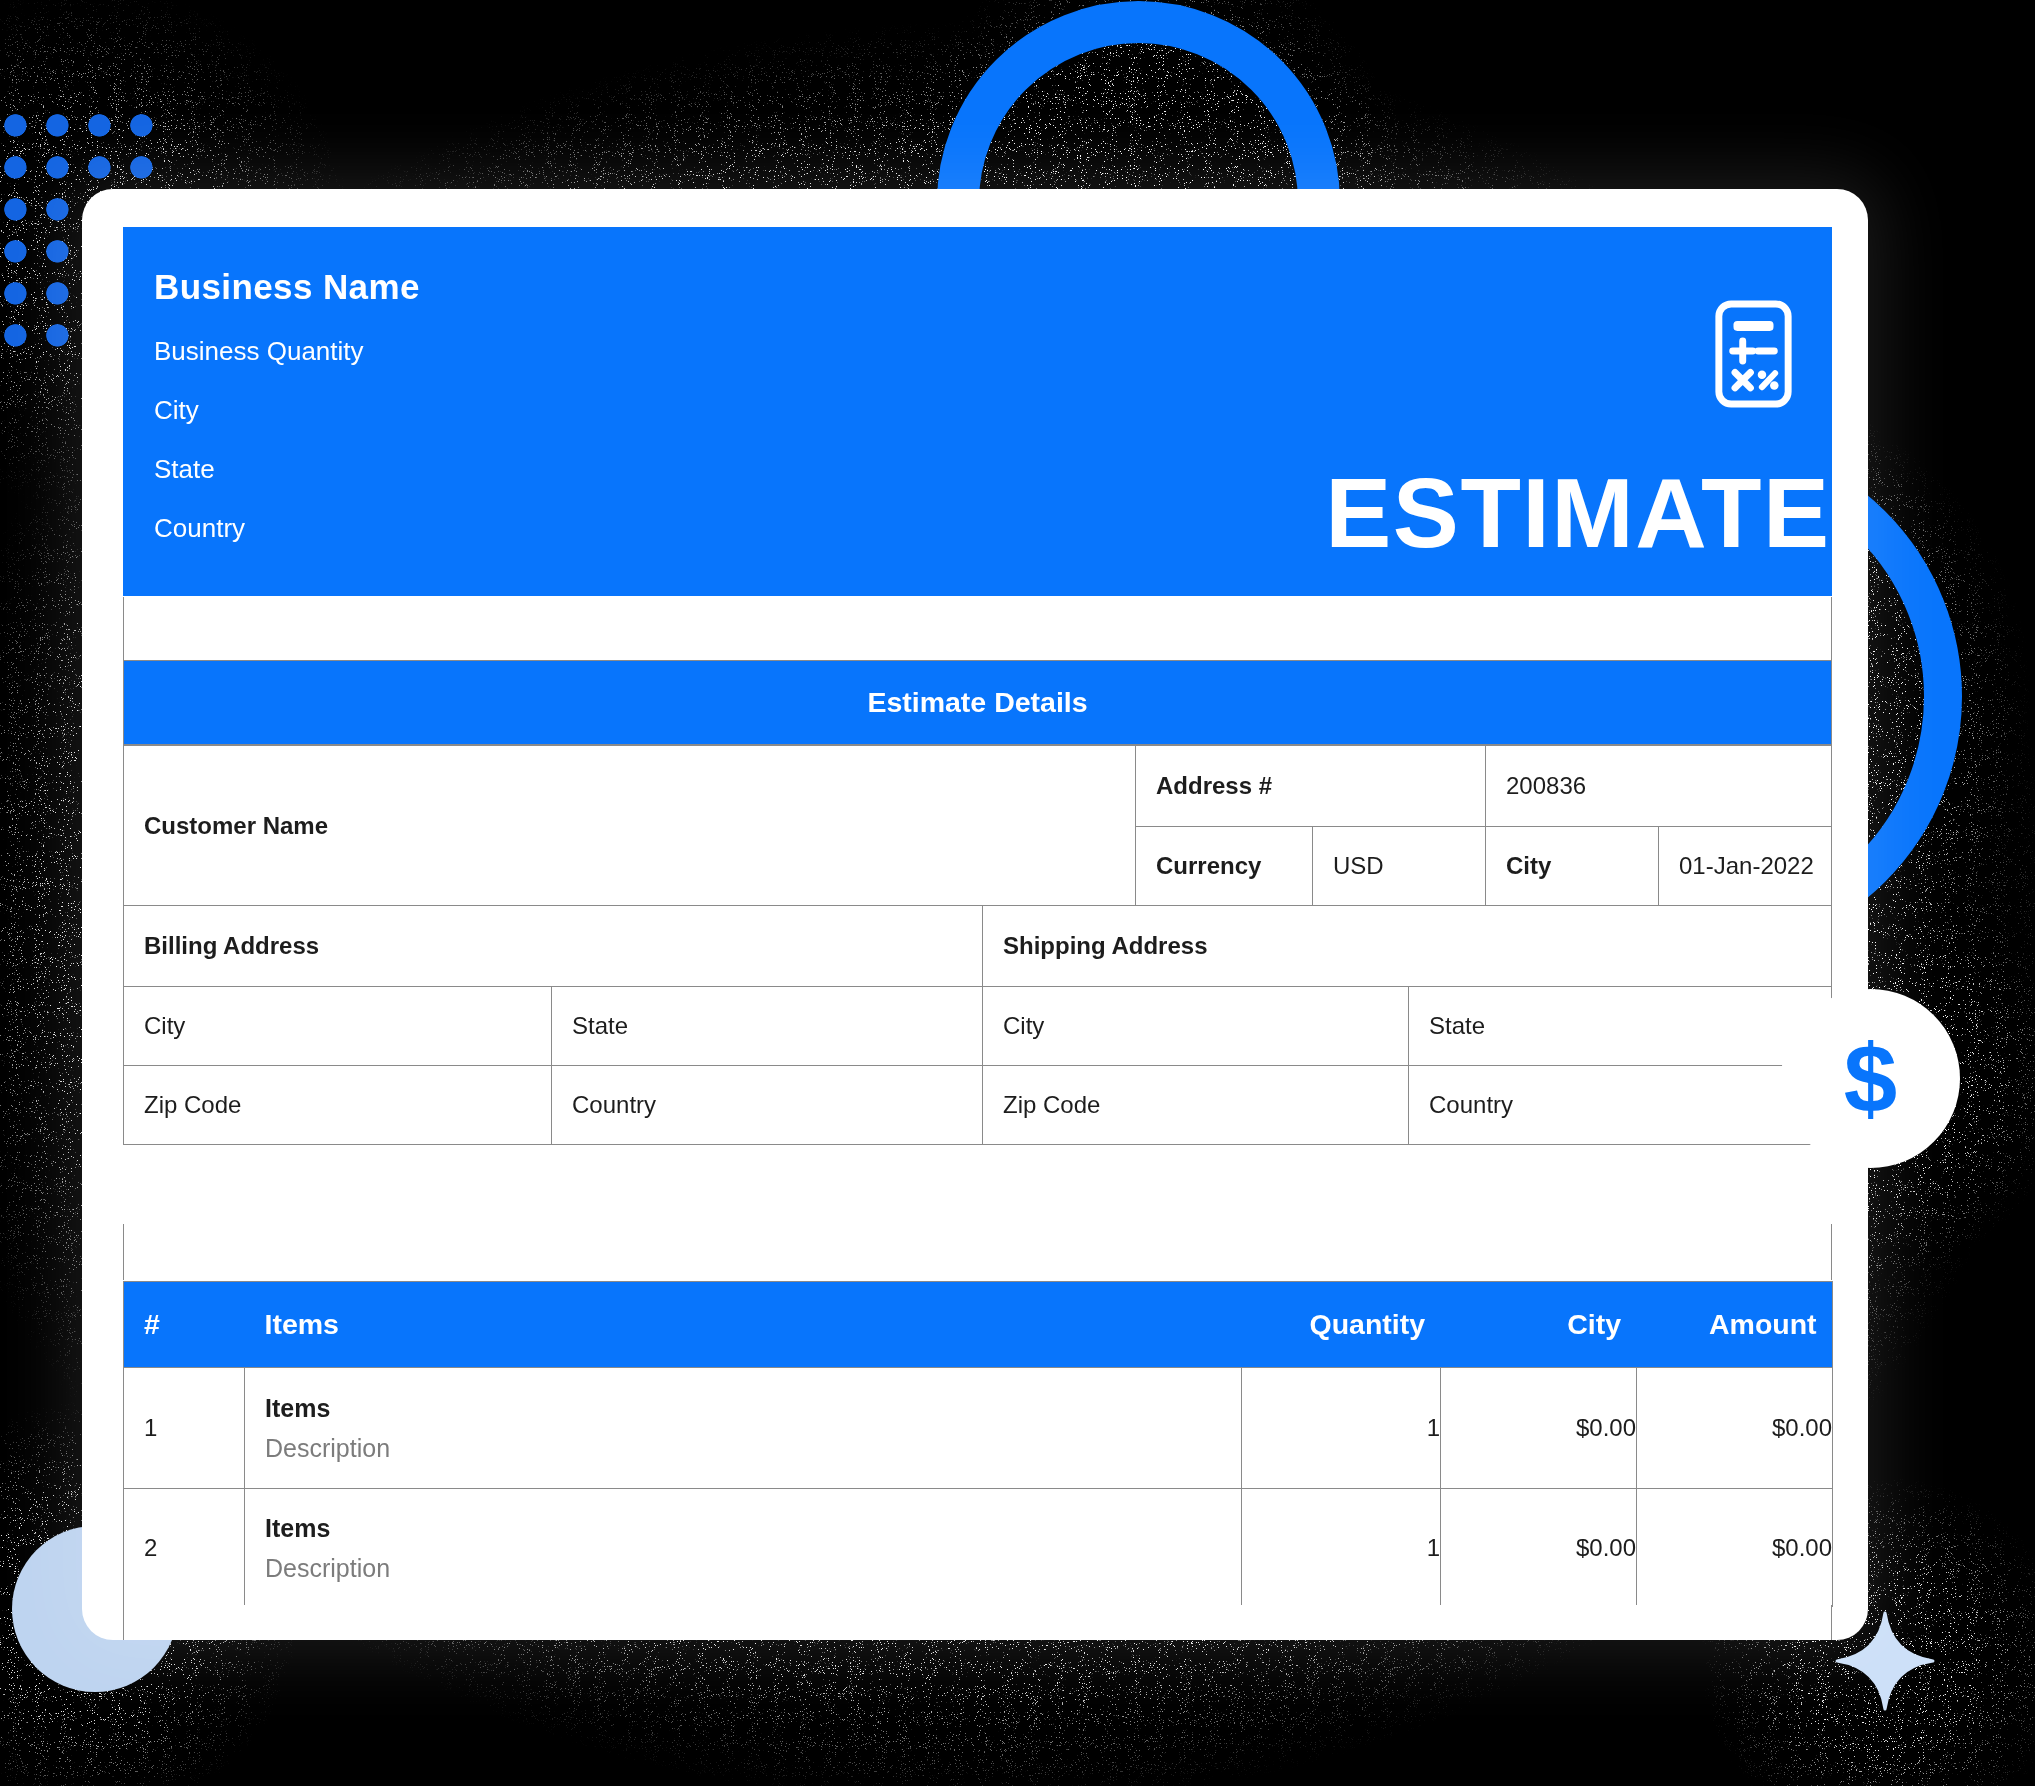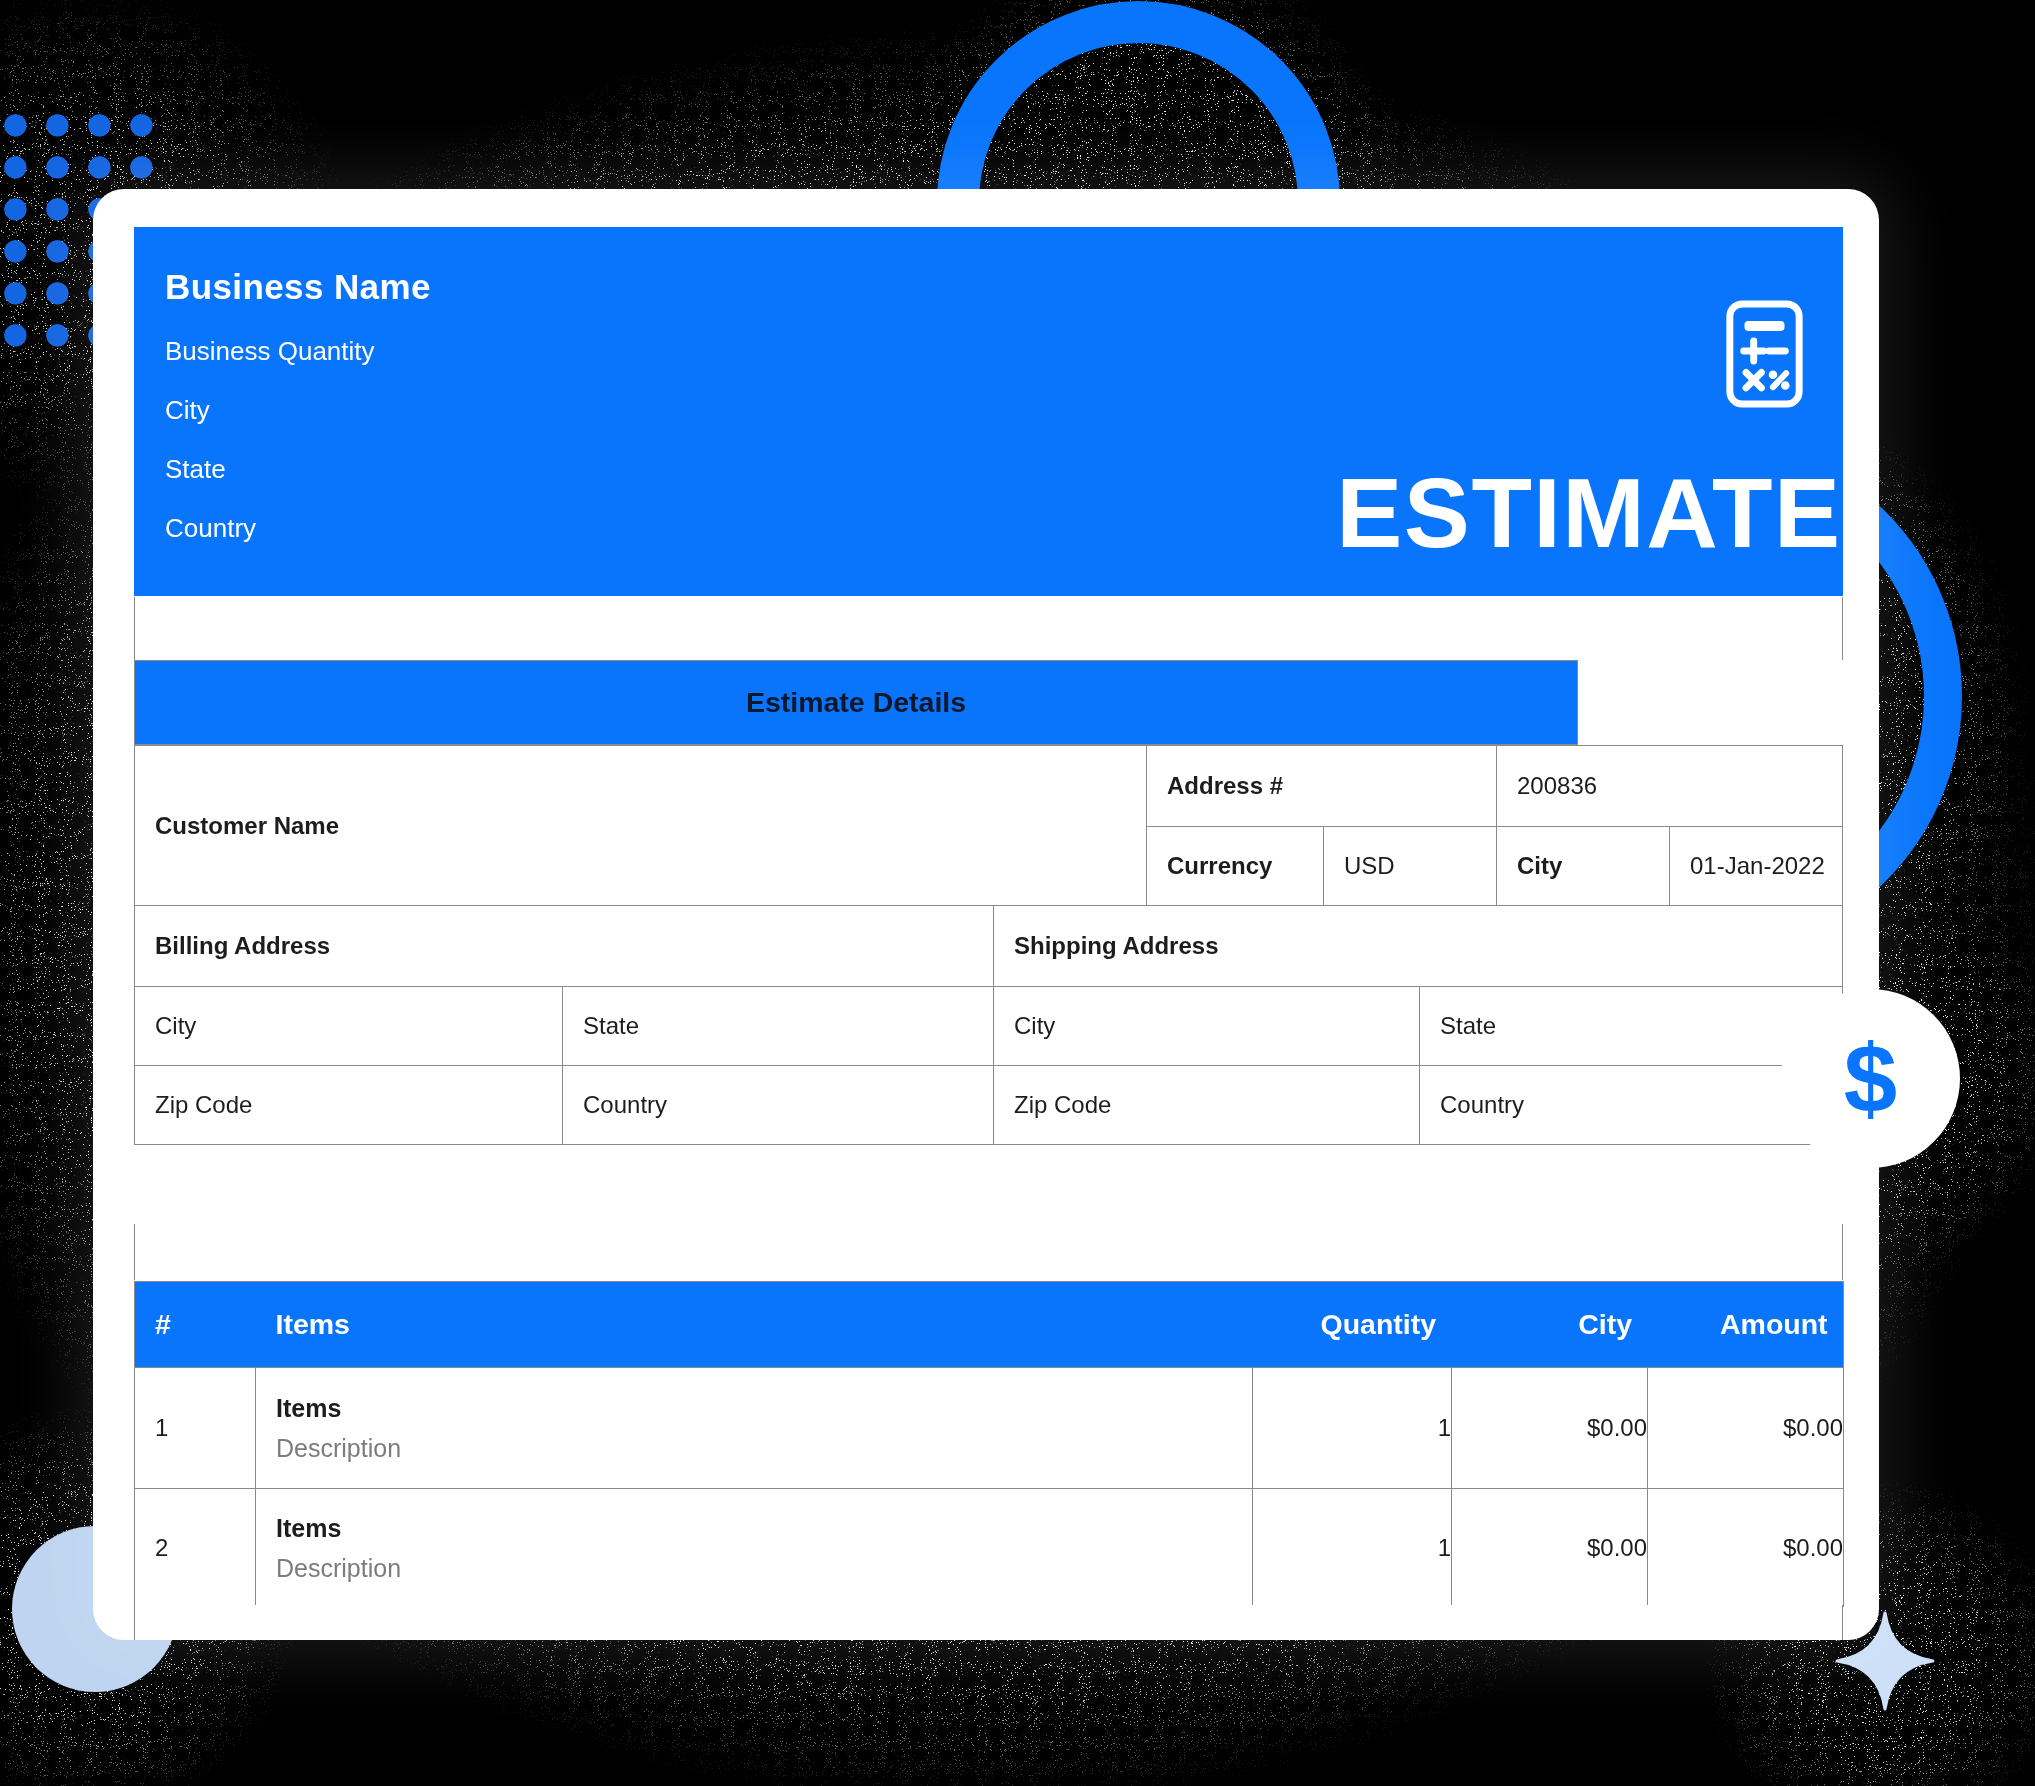--- a/index.html
+++ b/index.html
@@ -39,36 +39,36 @@
   .dots{position:absolute;left:0;top:110px;width:166px;height:249px;z-index:10;
         background-image:radial-gradient(circle at 15.4px 15.4px, var(--dot) 10.8px, transparent 11.5px);
         background-size:42px 42px;}
   .corner-circle{position:absolute;left:11.5px;top:1526px;width:166px;height:166px;border-radius:50%;
         background:var(--lightblue);z-index:10;}
   .star{position:absolute;left:1834px;top:1610px;width:102px;height:102px;z-index:10;}
 
   
   .card{position:absolute;left:82px;top:189px;width:1786px;height:1451px;background:#fff;
         border-radius:31px;z-index:30;overflow:hidden;
-        box-shadow:0 0 69px 15.4px rgba(255,255,255,.10);margin-left:11px;}
+        box-shadow:0 0 69px 15.4px rgba(255,255,255,.10);}
 
   .biz{position:absolute;left:41px;top:38px;width:1709px;height:369px;background:var(--accent);color:#fff;}
   .biz-name{position:absolute;left:31px;top:40px;font-size:35px;font-weight:bold;letter-spacing:0.4px;}
   .biz-lines{position:absolute;left:31px;top:95px;font-size:26px;line-height:59px;font-weight:400;}
   .doc-type{position:absolute;right:1.5px;bottom:34px;font-size:99px;font-weight:bold;letter-spacing:1.5px;line-height:1;}
   .calc-icon{position:absolute;top:73px;right:40px;width:77px;height:108px;}
 
   .gap{position:absolute;left:41px;width:1709px;box-sizing:border-box;background:#fff;
        border-left:1.5px solid var(--line);border-right:1.5px solid var(--line);}
   .gap1{top:408px;height:63px;}
   .gap2{top:1035px;height:56px;}
   .gap3{top:1416px;height:35px;}
 
-  .bar{position:absolute;left:41px;top:471px;width:1444px;height:85px;background:var(--accent);
-       color:#0f172a;display:flex;align-items:center;justify-content:center;
+  .bar{position:absolute;left:41px;top:471px;width:1709px;height:85px;background:var(--accent);
+       color:#ffffff;display:flex;align-items:center;justify-content:center;
        font-size:28.5px;font-weight:bold;border:1.5px solid var(--line);box-sizing:border-box;}
 
   table.tpl{position:absolute;left:41px;border-collapse:collapse;table-layout:fixed;width:1709px;
        color:#1d1d1d;}
   table.tpl td{border:1.5px solid var(--line);padding:0 0 0 20px;vertical-align:middle;
        font-size:24px;overflow:hidden;white-space:nowrap;}
   td.hcell{font-weight:bold;font-size:27px;}
   td.lbl{font-weight:bold;font-size:25.4px;}
   .t-details{top:556px;}
   .t-addr{top:716px;}

